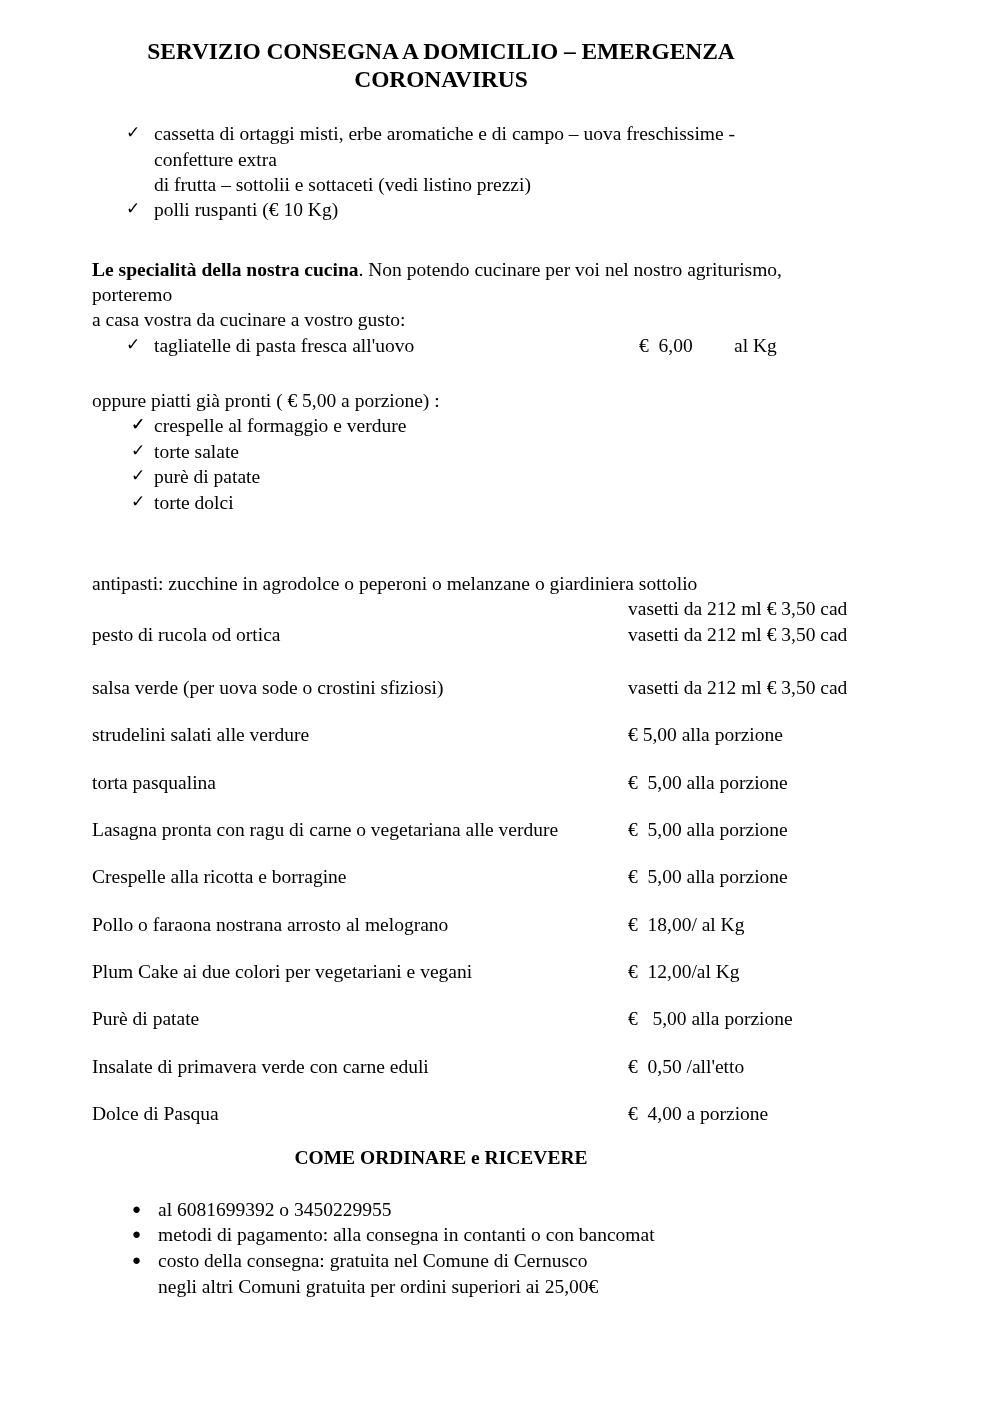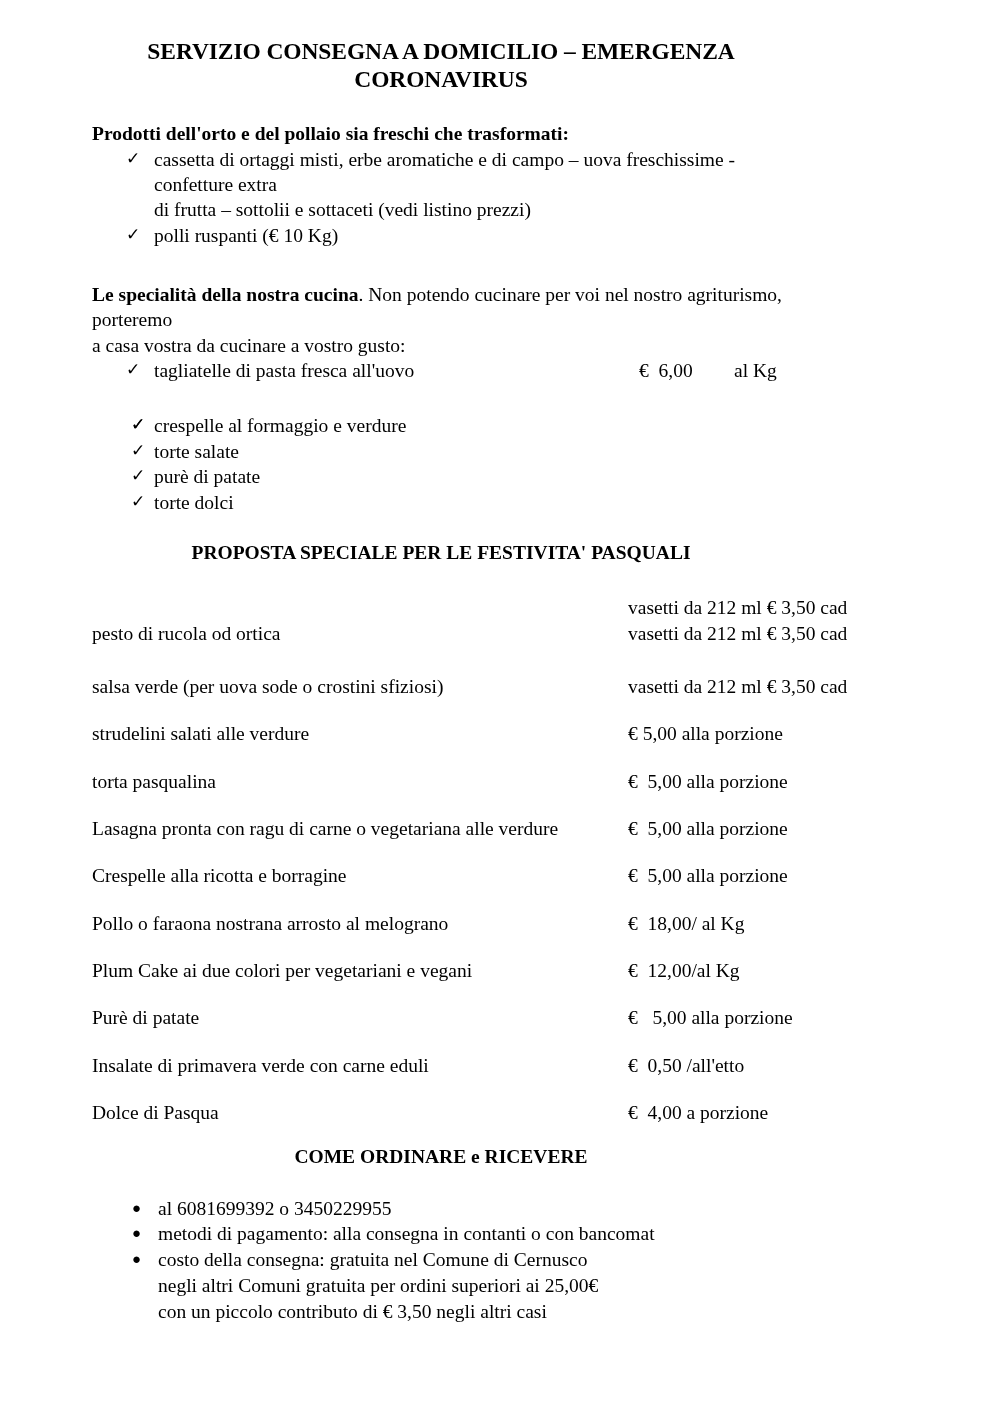--- a/index.html
+++ b/index.html
@@ -136,21 +136,20 @@
 </head>
 <body>
 
 <div class="page">
   <div class="content">
 
     <h1 class="doc-title">SERVIZIO CONSEGNA A DOMICILIO – EMERGENZA CORONAVIRUS</h1>
 
     <div class="sp-28"></div>
 
-    <p class="strong-line">Prodotti dell'orto e del pollaio sia freschi che trasformati:</p>
 
     <ul class="check-list">
       <li>
         <span class="tick">✓</span>
         <span>cassetta di ortaggi misti, erbe aromatiche e di campo – uova freschissime - confetture extra</span><br>
         <span>di frutta – sottolii e sottaceti (vedi listino prezzi)</span>
       </li>
       <li>
         <span class="tick">✓</span>
         <span>polli ruspanti (€ 10 Kg)</span>
@@ -168,20 +167,21 @@
         <span class="price-row" style="display:block;">
           <span class="name">tagliatelle di pasta fresca all'uovo</span>
           <span class="price col2">€  6,00</span>
           <span class="unit">al Kg</span>
         </span>
       </li>
     </ul>
 
     <div class="sp-30"></div>
 
+    <p class="para">oppure piatti già pronti ( € 5,00 a porzione) :</p>
 
     <ul class="check-list deep">
       <li>
         <span class="tick">✓</span>
       </li>
       <li>
         <span class="tick">✓</span>
         <span>crespelle al formaggio e verdure</span>
       </li>
       <li>
@@ -193,24 +193,24 @@
         <span>purè di patate</span>
       </li>
       <li>
         <span class="tick">✓</span>
         <span>torte dolci</span>
       </li>
     </ul>
 
     <div class="sp-26"></div>
 
-    <h2 class="section-title">PROPOSTA SPECIALE PER LE FESTIVITA' PASQUALI</h2>
 
     <div class="sp-30"></div>
 
+    <p class="para">antipasti: zucchine in agrodolce  o peperoni o melanzane o giardiniera sottolio</p>
 
     <div class="price-row">
       <span class="name"></span>
       <span class="price">vasetti da 212 ml € 3,50 cad</span>
     </div>
     <div class="price-row">
       <span class="name">pesto di rucola od ortica</span>
       <span class="price">vasetti da 212 ml € 3,50 cad</span>
     </div>
 
@@ -296,18 +296,17 @@
         <span class="sub">al 6081699392 o 3450229955</span>
       </li>
       <li>
         <span class="dot">●</span>
         <span>metodi di pagamento: alla consegna in contanti o con bancomat</span>
       </li>
       <li>
         <span class="dot">●</span>
         <span>costo della consegna: gratuita nel Comune di Cernusco</span>
         <span class="sub">negli altri Comuni gratuita per ordini superiori ai 25,00€</span>
-        <span class="sub">con un piccolo contributo di € 3,50 negli altri casi</span>
       </li>
     </ul>
 
   </div>
 </div>
 
 </body></html>

